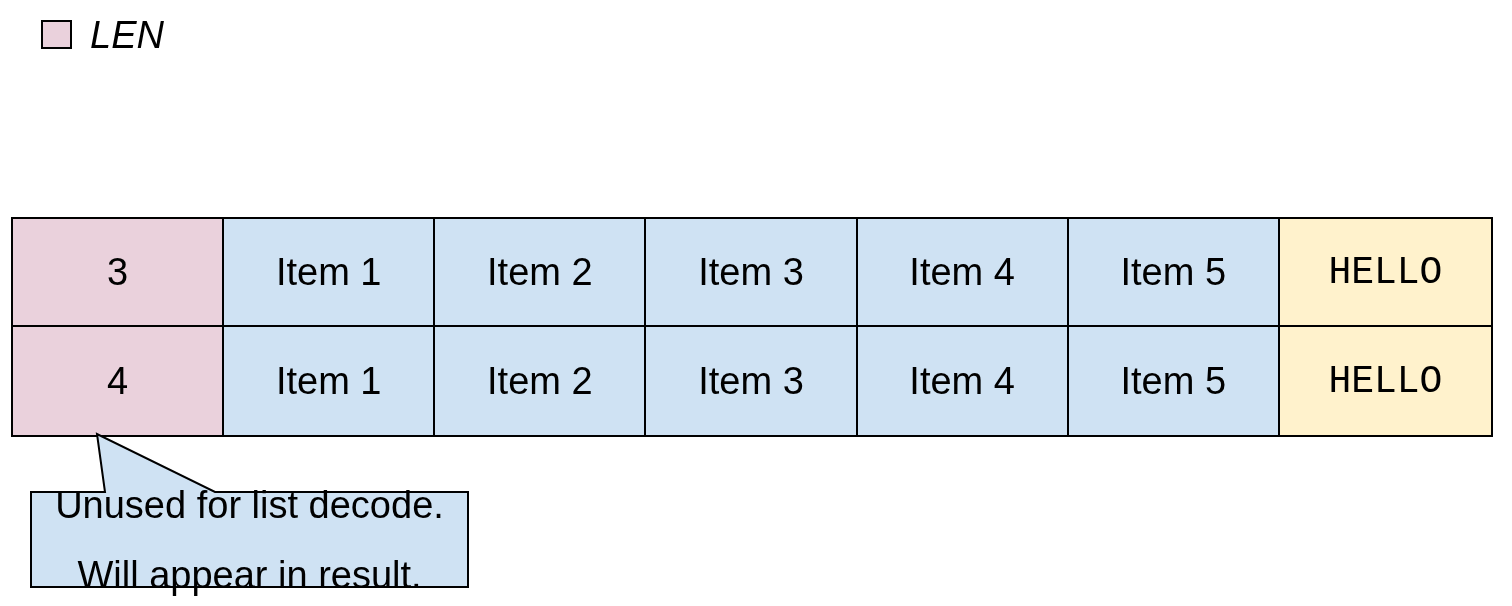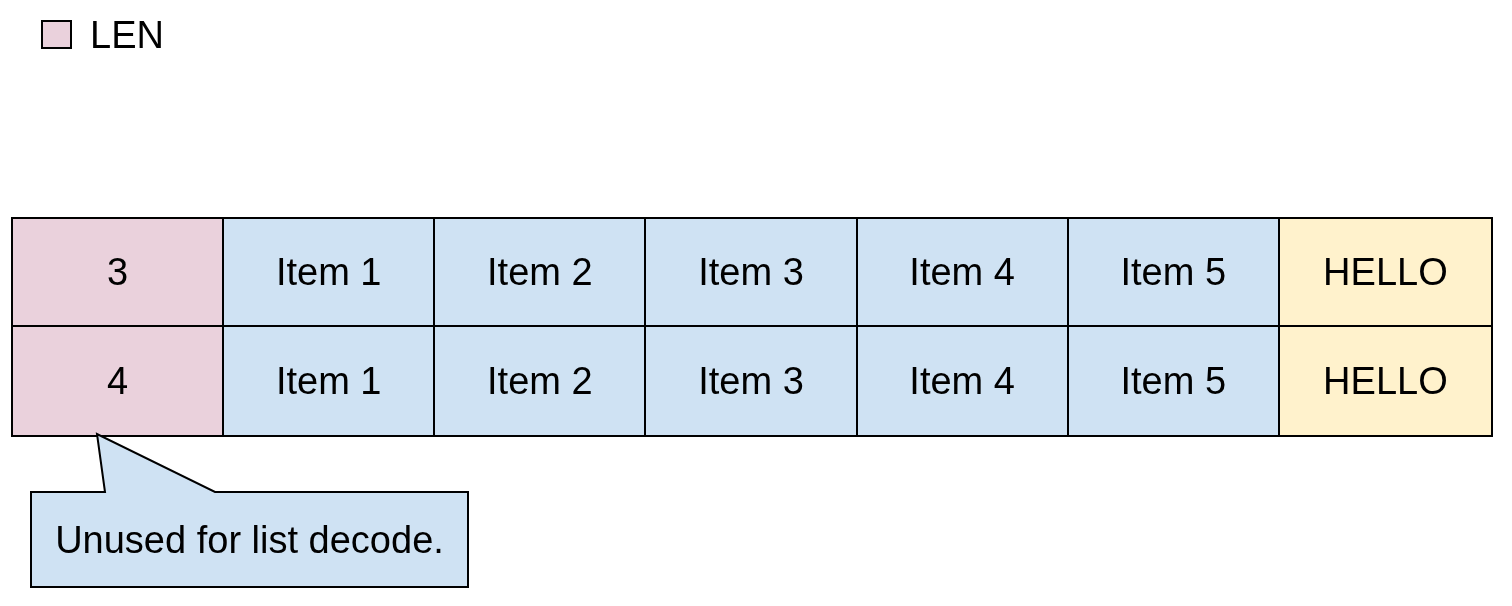--- a/index.html
+++ b/index.html
@@ -7,21 +7,21 @@
     width: 1512px; height: 606px;
     background: #ffffff;
     font-family: "Liberation Sans", sans-serif;
     color: #000;
     position: relative;
     overflow: hidden;
   }
 
   
   .legend { position: absolute; left: 41px; top: 12px; }
-  .legend-row { display: flex; align-items: center; height: 45px; }
+  .legend-row { display: flex; align-items: center; height: 45px; font-style: italic; }
   .swatch {
     width: 31px; height: 29px;
     border: 2px solid #000;
     margin-right: 18px;
     flex: none;
   }
   .legend-label { font-size: 38px; line-height: 1; }
 
   
   .struct-table {
@@ -31,21 +31,21 @@
     display: grid;
     grid-template-columns: repeat(7, 1fr);
     grid-template-rows: 108px 108px;
   }
   .cell {
     display: flex; align-items: center; justify-content: center;
     font-size: 38px;
     border-right: 2px solid #000;
     border-bottom: 2px solid #000;
   }
-  .cell:nth-child(7n) { border-right: none; }
+  .cell:nth-child(7n) { border-right: none; font-family: Liberation Mono, monospace; }
   .cell:nth-child(n+8) { border-bottom: none; }
 
   
   .callout-svg { position: absolute; left: 25px; top: 429px; }
   .callout-text {
     position: absolute; left: 31px; top: 492px;
     width: 437px; height: 95px;
     display: flex; flex-direction: column;
     align-items: center; justify-content: center;
     font-size: 38px; line-height: 42px;
@@ -80,13 +80,14 @@
   <div class="cell" style="background: rgb(207, 226, 243);">Item 4</div>
   <div class="cell" style="background: rgb(207, 226, 243);">Item 5</div>
   <div class="cell" style="background: rgb(255, 242, 204);">HELLO</div>
 </div>
 
 <svg class="callout-svg" width="460" height="168" viewBox="0 0 460 168">
   <path d="M6,63 L80,63 L72,5 L190,63 L443,63 L443,158 L6,158 Z" stroke="#000000" stroke-width="2" stroke-linejoin="miter" style="fill: rgb(207, 226, 243);"></path>
 </svg>
 <div class="callout-text">
   <div>Unused for list decode.</div>
+  <div>Will appear in result.</div>
 </div>
 
 </body></html>

